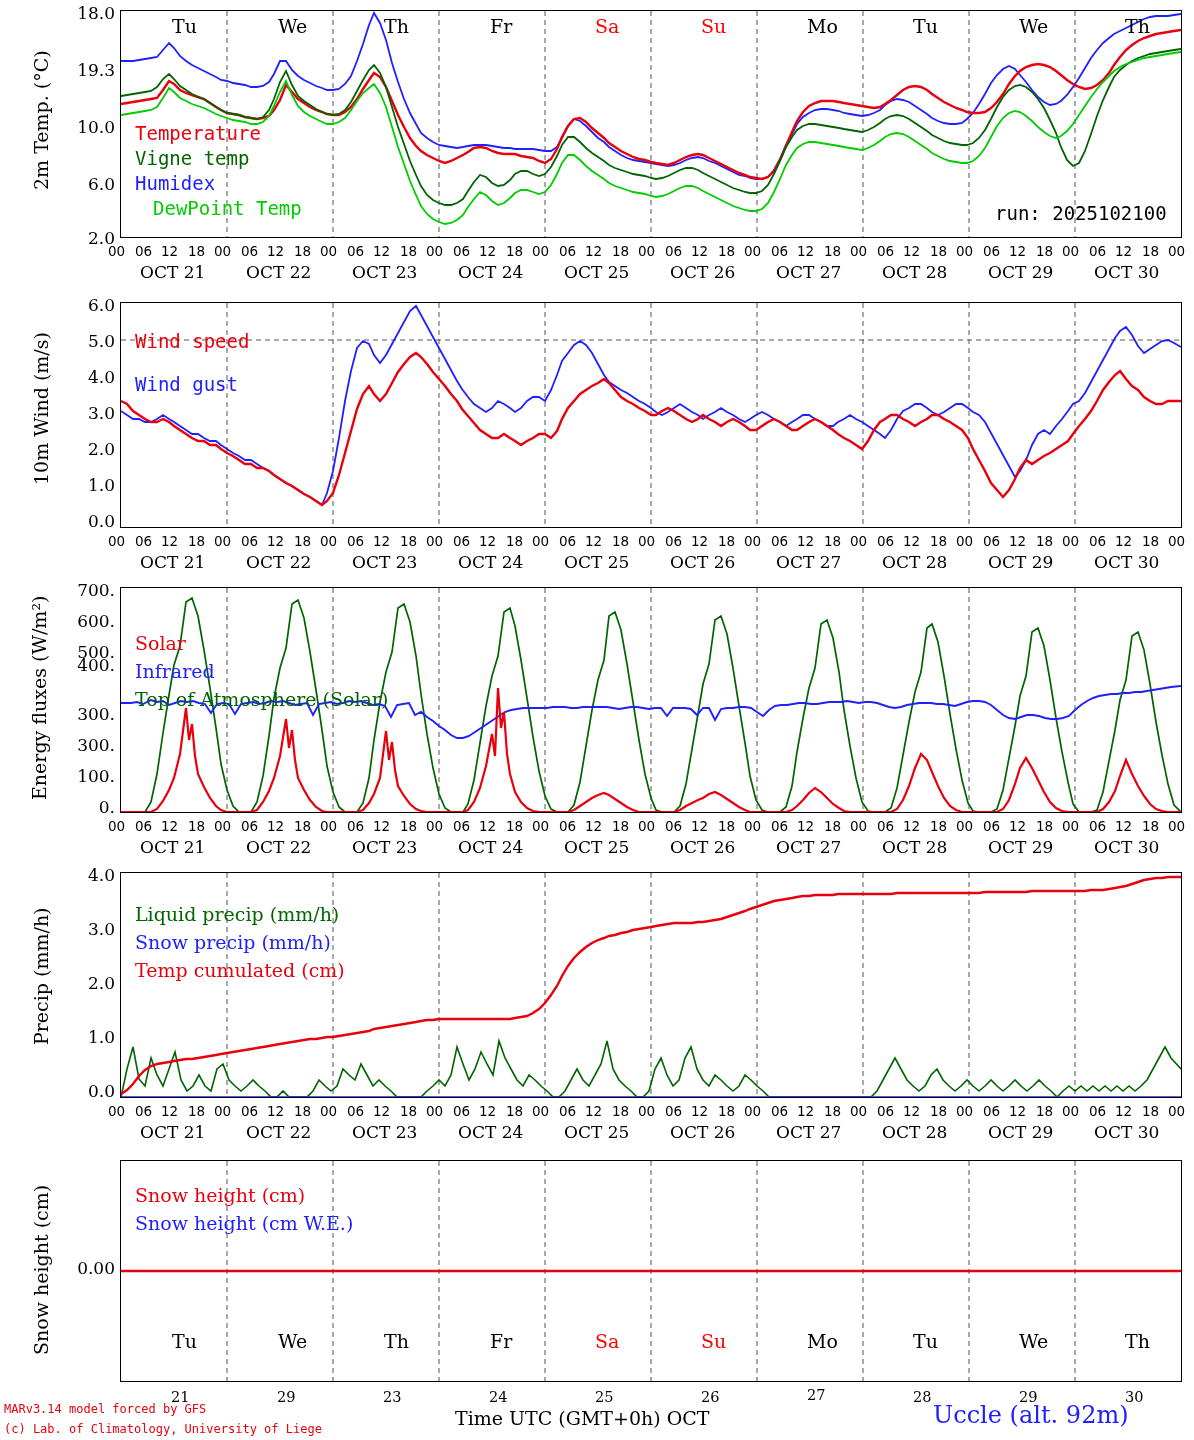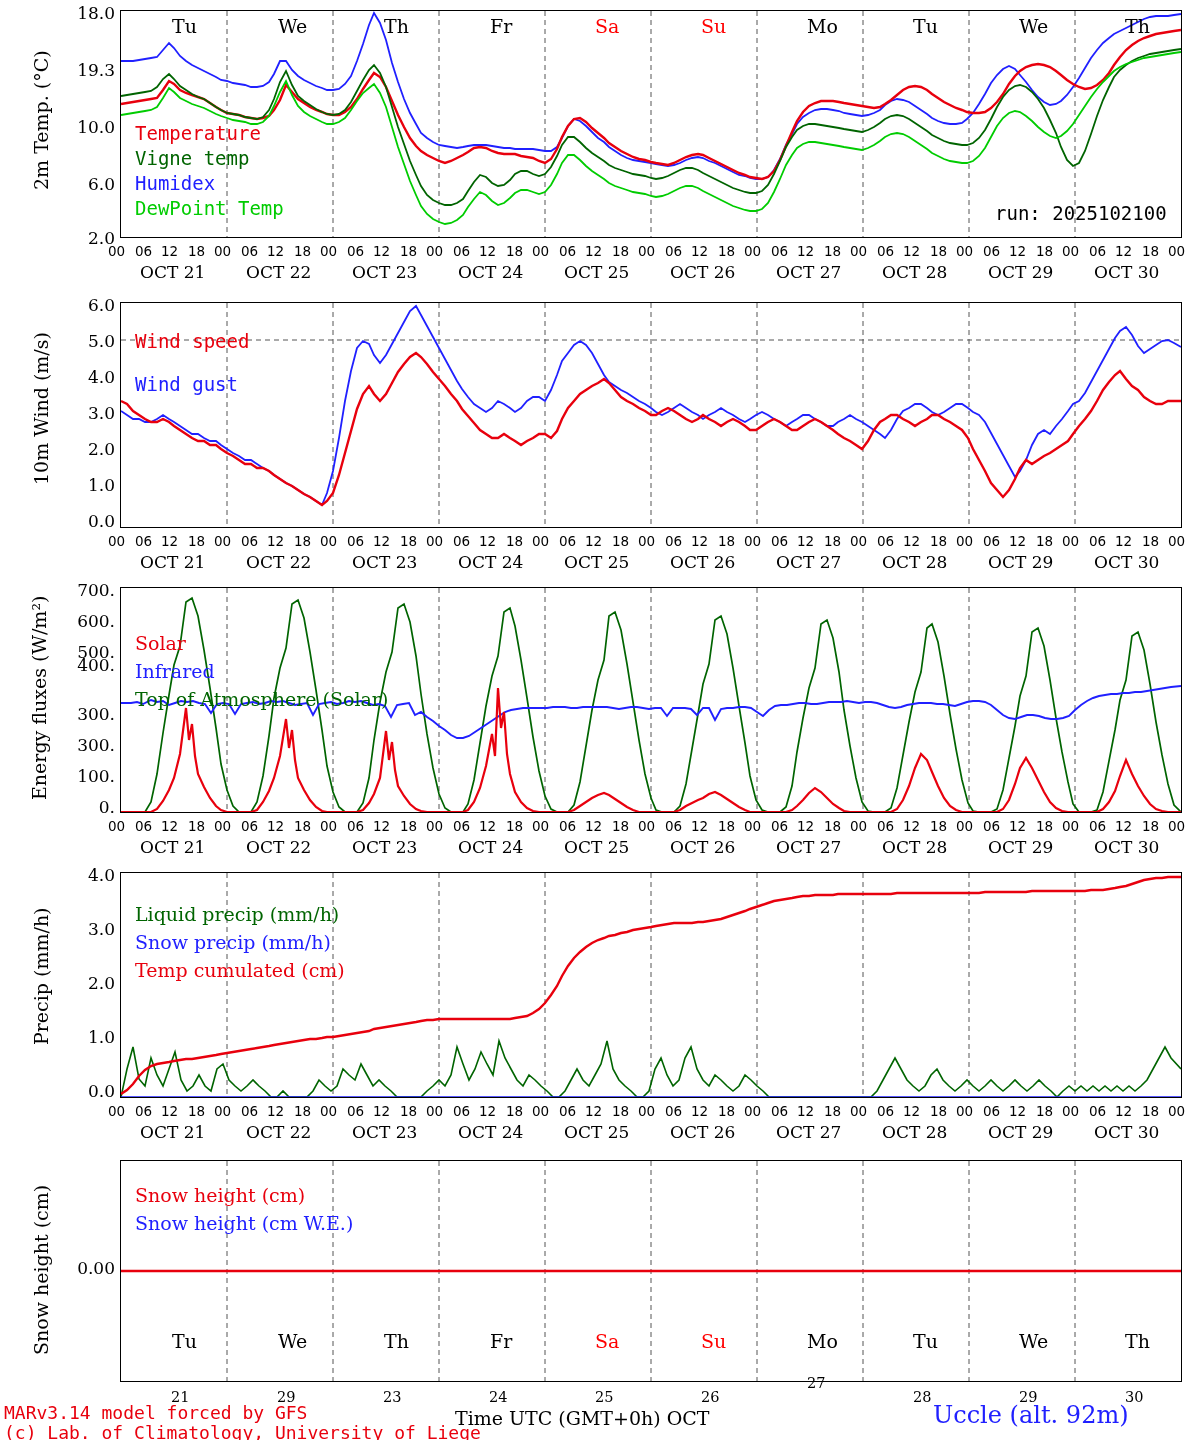--- a/index.html
+++ b/index.html
@@ -9,21 +9,21 @@
   .plotbox{position:absolute;border:1px solid #000;background:#fff;box-sizing:border-box;}
   svg{display:block;}
   .ylabel{position:absolute;transform-origin:0 0;white-space:nowrap;font-size:19px;font-family:"DejaVu Serif",serif;}
   .ytick{position:absolute;font-size:17px;font-family:"DejaVu Serif",serif;text-align:right;white-space:nowrap;}
   .legend{position:absolute;font-size:19px;font-family:"DejaVu Sans Mono",monospace;white-space:nowrap;}
   .legend.serif{font-family:"DejaVu Serif",serif;}
   .hourlab{position:absolute;font-size:13.5px;font-family:"DejaVu Sans",sans-serif;white-space:nowrap;}
   .daylab{position:absolute;font-size:17px;font-family:"DejaVu Serif",serif;white-space:nowrap;}
   .dow{position:absolute;font-size:19px;font-family:"DejaVu Serif",serif;white-space:nowrap;}
   .runlab{position:absolute;font-size:19px;font-family:"DejaVu Sans Mono",monospace;white-space:nowrap;}
-  .foot{position:absolute;font-size:18px;font-family:"DejaVu Sans Mono",monospace;color:#e8000d;white-space:nowrap;}
+  .foot{position:absolute;font-size:12px;font-family:"DejaVu Sans Mono",monospace;color:#e8000d;white-space:nowrap;}
   .xtitle{position:absolute;font-size:19px;font-family:"DejaVu Serif",serif;white-space:nowrap;}
   .station{position:absolute;font-size:24px;font-family:"DejaVu Serif",serif;color:#2020ff;white-space:nowrap;}
   .daynum{position:absolute;font-size:14.5px;font-family:"DejaVu Serif",serif;white-space:nowrap;}
 </style>
 </head>
 <body>
 
 <div class="page">
 
   <div class="panel" style="top:0;height:285px">
@@ -65,21 +65,21 @@
     <div class="dow" style="left:595px;top:15px;color:#ff0000">Sa</div>
     <div class="dow" style="left:701px;top:15px;color:#ff0000">Su</div>
     <div class="dow" style="left:807px;top:15px">Mo</div>
     <div class="dow" style="left:913px;top:15px">Tu</div>
     <div class="dow" style="left:1019px;top:15px">We</div>
     <div class="dow" style="left:1125px;top:15px">Th</div>
 
     <div class="legend" style="left:135px;top:122px;color:#e8000d">Temperature</div>
     <div class="legend" style="left:135px;top:147px;color:#006400">Vigne temp</div>
     <div class="legend" style="left:135px;top:172px;color:#2020ff">Humidex</div>
-    <div class="legend" style="left:135px;top:197px;color:#00cc00">DewPoint Temp</div>
+    <div class="legend" style="left:153px;top:197px;color:#00cc00">DewPoint Temp</div>
     <div class="runlab" style="left:995px;top:202px">run: 2025102100</div>
 
     <div class="hourlab" style="left:120px;top:243px;width:1062px">
       <span style="position:absolute;left:-12px">00</span>
         <span style="position:absolute;left:15px">06</span>
         <span style="position:absolute;left:41px">12</span>
         <span style="position:absolute;left:68px">18</span>
       <span style="position:absolute;left:94px">00</span>
         <span style="position:absolute;left:121px">06</span>
         <span style="position:absolute;left:147px">12</span>
@@ -433,21 +433,21 @@
     <div class="dow" style="left:913px;top:190px">Tu</div>
     <div class="dow" style="left:1019px;top:190px">We</div>
     <div class="dow" style="left:1125px;top:190px">Th</div>
 
     <div class="daynum" style="left:171px;top:249px">21</div>
     <div class="daynum" style="left:277px;top:249px">29</div>
     <div class="daynum" style="left:383px;top:249px">23</div>
     <div class="daynum" style="left:489px;top:249px">24</div>
     <div class="daynum" style="left:595px;top:249px">25</div>
     <div class="daynum" style="left:701px;top:249px">26</div>
-    <div class="daynum" style="left:807px;top:235px">27</div>
+    <div class="daynum" style="left:807px;top:247px">27</div>
     <div class="daynum" style="left:913px;top:249px">28</div>
     <div class="daynum" style="left:1019px;top:249px">29</div>
     <div class="daynum" style="left:1125px;top:249px">30</div>
 
     <div class="xtitle" style="left:455px;top:267px">Time UTC (GMT+0h) OCT</div>
     <div class="station" style="left:933px;top:261px">Uccle (alt. 92m)</div>
     <div class="foot" style="left:4px;top:262px">MARv3.14 model forced by GFS</div>
     <div class="foot" style="left:4px;top:282px">(c) Lab. of Climatology, University of Liege</div>
   </div>
 

